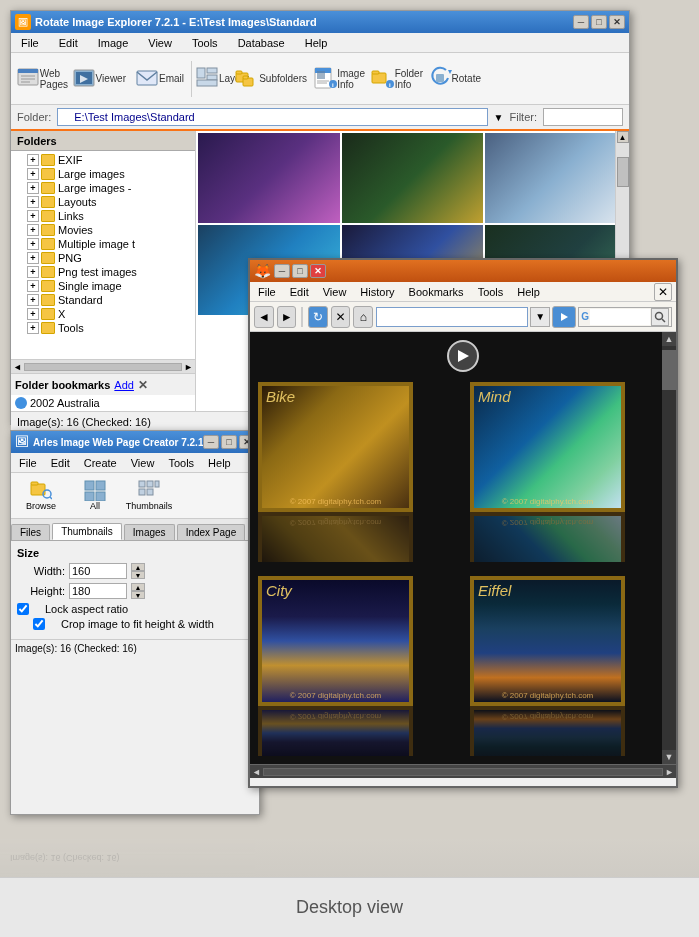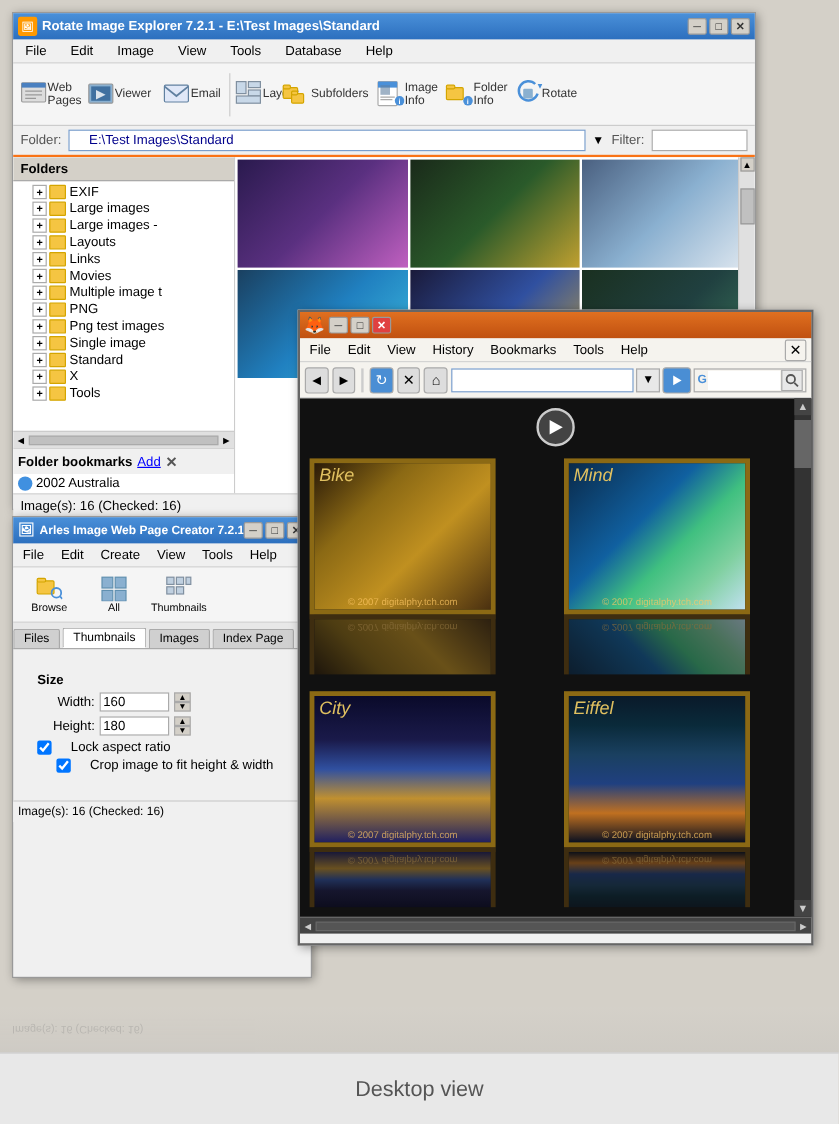--- a/index.html
+++ b/index.html
@@ -387,21 +387,21 @@
       border-bottom: none;
       border-radius: 2px 2px 0 0;
       font-size: 10px;
       cursor: pointer;
     }
     .wc-tab.active {
       background: white;
       border-bottom: 1px solid white;
     }
     .wc-content {
-      padding: 20px;
+      padding: 6px;
       flex: 1;
       overflow: hidden;
     }
     .wc-section-label {
       font-size: 11px;
       font-weight: bold;
       margin-bottom: 4px;
     }
     .wc-field-row {
       display: flex;

